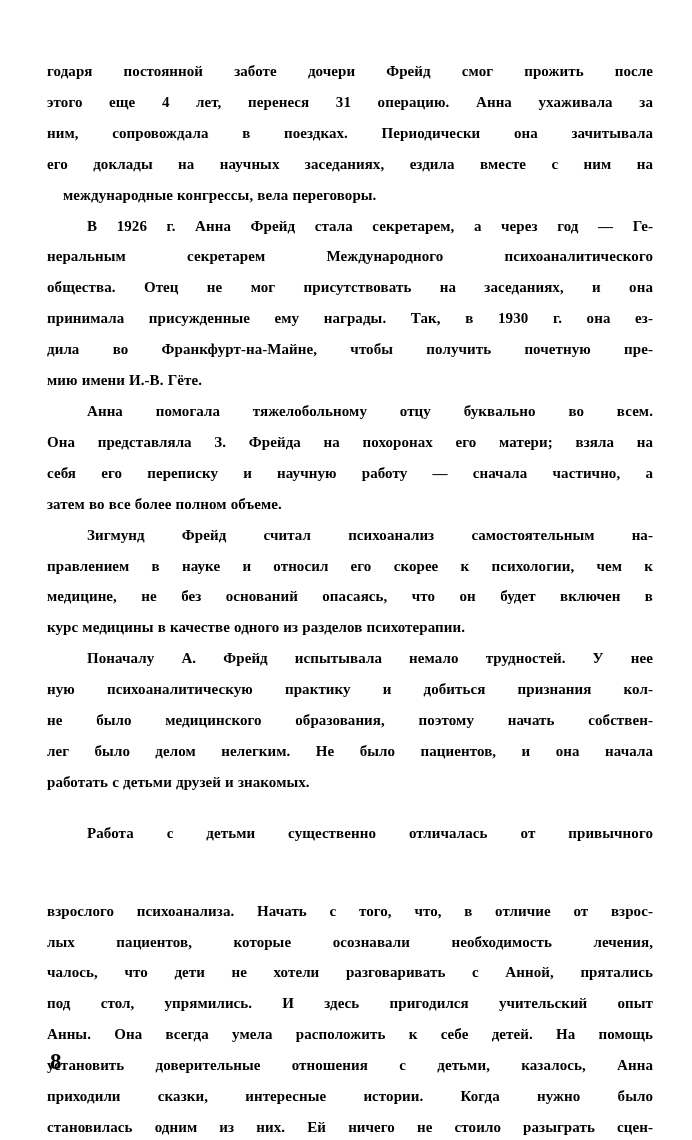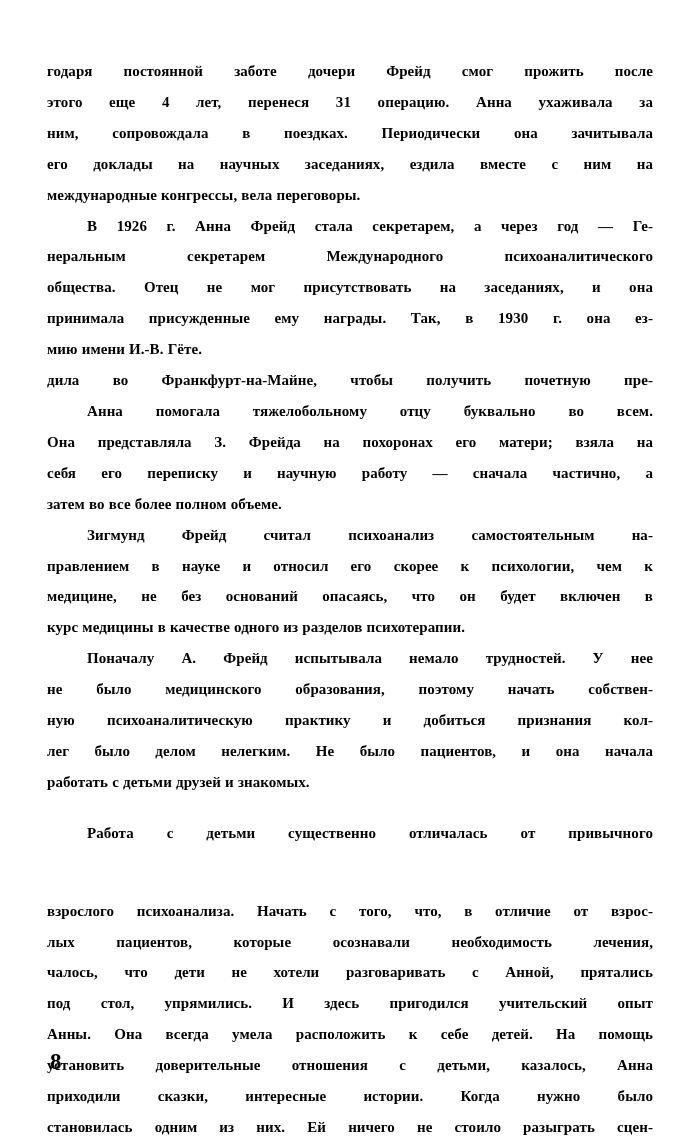--- a/index.html
+++ b/index.html
@@ -69,46 +69,46 @@
 
 <div class="page">
 
   <div class="text-block">
 
     <p class="para first">
         <span class="line" style="text-align-last: justify; white-space: normal;">годаря постоянной заботе дочери Фрейд смог прожить после</span>
         <span class="line" style="text-align-last: justify; white-space: normal;">этого еще 4 лет, перенеся 31 операцию. Анна ухаживала за</span>
         <span class="line" style="text-align-last: justify; white-space: normal;">ним, сопровождала в поездках. Периодически она зачитывала</span>
         <span class="line" style="text-align-last: justify; white-space: normal;">его доклады на научных заседаниях, ездила вместе с ним на</span>
-        <span class="line" style="text-align: left; text-align-last: left;">международные конгрессы, вела переговоры.</span>
+        <span class="line" style="text-align: left; text-align-last: left; margin-left: 16px;">международные конгрессы, вела переговоры.</span>
       </p>
     <p class="para">
         <span class="line" style="text-indent: 40px; text-align-last: justify; white-space: normal;">В 1926 г. Анна Фрейд стала секретарем, а через год — Ге-</span>
         <span class="line" style="text-align-last: justify; white-space: normal;">неральным секретарем Международного психоаналитического</span>
         <span class="line" style="text-align-last: justify; white-space: normal;">общества. Отец не мог присутствовать на заседаниях, и она</span>
         <span class="line" style="text-align-last: justify; white-space: normal;">принимала присужденные ему награды. Так, в 1930 г. она ез-</span>
+        <span class="line" style="text-align-last: justify; white-space: normal;">дила во Франкфурт-на-Майне, чтобы получить почетную пре-</span>
         <span class="line" style="text-align: left; text-align-last: left;">мию имени И.-В. Гёте.</span>
-        <span class="line" style="text-align-last: justify; white-space: normal;">дила во Франкфурт-на-Майне, чтобы получить почетную пре-</span>
       </p>
     <p class="para">
         <span class="line" style="text-indent: 40px; text-align-last: justify; white-space: normal;">Анна помогала тяжелобольному отцу буквально во всем.</span>
         <span class="line" style="text-align-last: justify; white-space: normal;">Она представляла З. Фрейда на похоронах его матери; взяла на</span>
         <span class="line" style="text-align-last: justify; white-space: normal;">себя его переписку и научную работу — сначала частично, а</span>
         <span class="line" style="text-align: center; text-align-last: left;">затем во все более полном объеме.</span>
       </p>
     <p class="para">
         <span class="line" style="text-indent: 40px; text-align-last: justify; white-space: normal;">Зигмунд Фрейд считал психоанализ самостоятельным на-</span>
         <span class="line" style="text-align-last: justify; white-space: normal;">правлением в науке и относил его скорее к психологии, чем к</span>
         <span class="line" style="text-align-last: justify; white-space: normal;">медицине, не без оснований опасаясь, что он будет включен в</span>
         <span class="line" style="text-align: right; text-align-last: left;">курс медицины в качестве одного из разделов психотерапии.</span>
       </p>
     <p class="para">
         <span class="line" style="text-indent: 40px; text-align-last: justify; white-space: normal;">Поначалу А. Фрейд испытывала немало трудностей. У нее</span>
+        <span class="line" style="text-align-last: justify; white-space: normal;">ную психоаналитическую практику и добиться признания кол-</span>
         <span class="line" style="text-align-last: justify; white-space: normal;">не было медицинского образования, поэтому начать собствен-</span>
-        <span class="line" style="text-align-last: justify; white-space: normal;">ную психоаналитическую практику и добиться признания кол-</span>
         <span class="line" style="text-align-last: justify; white-space: normal;">лег было делом нелегким. Не было пациентов, и она начала</span>
         <span class="line" style="text-align: center; text-align-last: left;">работать с детьми друзей и знакомых.</span>
       </p>
     <p class="para">
         <span class="line" style="text-indent: 40px; text-align-last: justify; white-space: normal; margin-top: 20px;">Работа с детьми существенно отличалась от привычного</span>
         <span class="line" style="text-align-last: justify; white-space: normal; margin-top: 47px;">взрослого психоанализа. Начать с того, что, в отличие от взрос-</span>
         <span class="line" style="text-align-last: justify; white-space: normal;">лых пациентов, которые осознавали необходимость лечения,</span>
         <span class="line" style="text-align-last: justify; white-space: normal;">чалось, что дети не хотели разговаривать с Анной, прятались</span>
         <span class="line" style="text-align-last: justify; white-space: normal;">под стол, упрямились. И здесь пригодился учительский опыт</span>
         <span class="line" style="text-align-last: justify; white-space: normal;">Анны. Она всегда умела расположить к себе детей. На помощь</span>

